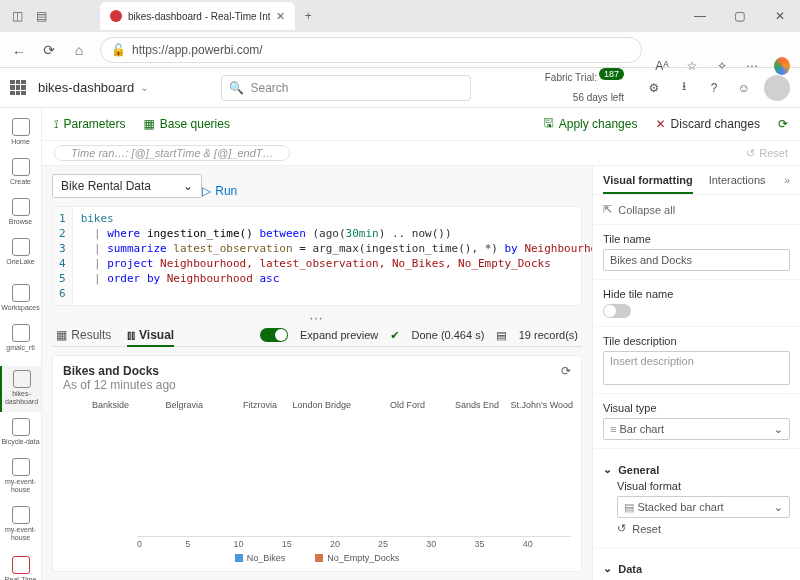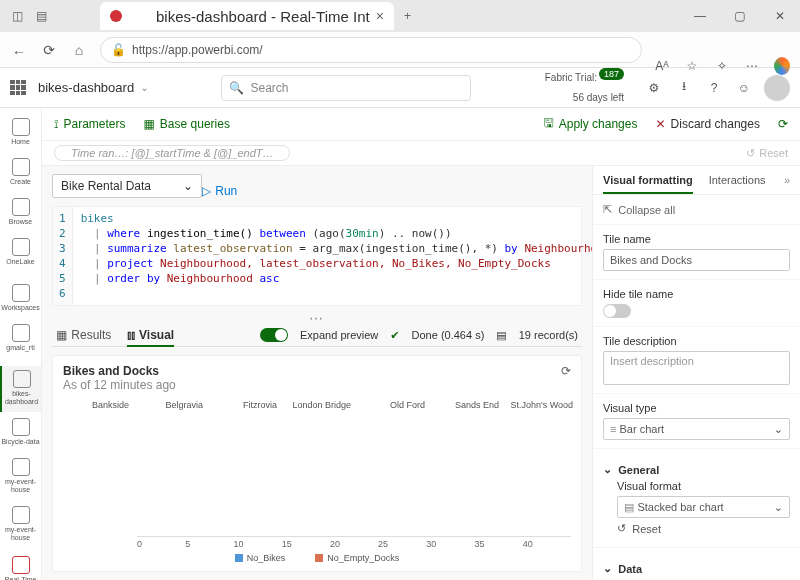--- a/index.html
+++ b/index.html
@@ -1,21 +1,21 @@
 <!DOCTYPE html>
 <html><head>
 <meta charset="utf-8">
 <style>
 * { box-sizing: border-box; margin: 0; padding: 0; }
 body { font-family: "Segoe UI", Arial, sans-serif; font-size: 12px; color: #323130; background: #f5f5f5; width: 800px; height: 580px; overflow: hidden; }
 
 .titlebar { height: 32px; background: #e8e8e8; display: flex; align-items: center; }
 .titlebar .tab { margin-left: 50px; height: 28px; background: #fff; border-radius: 6px 6px 0 0; display: flex; align-items: center; padding: 0 10px; gap: 6px; min-width: 160px; }
 .titlebar .tab .dot { width: 12px; height: 12px; background: #d13438; border-radius: 50%; flex-shrink: 0; }
-.titlebar .tab .tt { font-size: 15px; white-space: nowrap; overflow: hidden; text-overflow: ellipsis; margin-left: 28px; }
+.titlebar .tab .tt { font-size: 10px; white-space: nowrap; overflow: hidden; text-overflow: ellipsis; }
 .titlebar .tab .x { margin-left: auto; font-size: 14px; color: #666; }
 .titlebar .wincontrols { margin-left: auto; display: flex; }
 .titlebar .wincontrols div { width: 40px; text-align: center; color: #555; font-size: 12px; }
 .titlebar .left-icons { display: flex; gap: 10px; padding-left: 12px; }
 .titlebar .left-icons div { width: 14px; height: 14px; color: #666; }
 
 .addrbar { height: 36px; background: #fdfdfd; border-bottom: 1px solid #e0e0e0; display: flex; align-items: center; padding: 0 10px; gap: 12px; }
 .addrbar .navbtn { width: 18px; color: #555; text-align: center; font-size: 14px; }
 .addrbar .urlbox { flex: 1; height: 26px; border: 1px solid #ddd; border-radius: 13px; display: flex; align-items: center; padding: 0 10px; gap: 6px; font-size: 12px; color: #555; background: #fff; }
 .addrbar .right-icons { display: flex; gap: 14px; align-items: center; }

